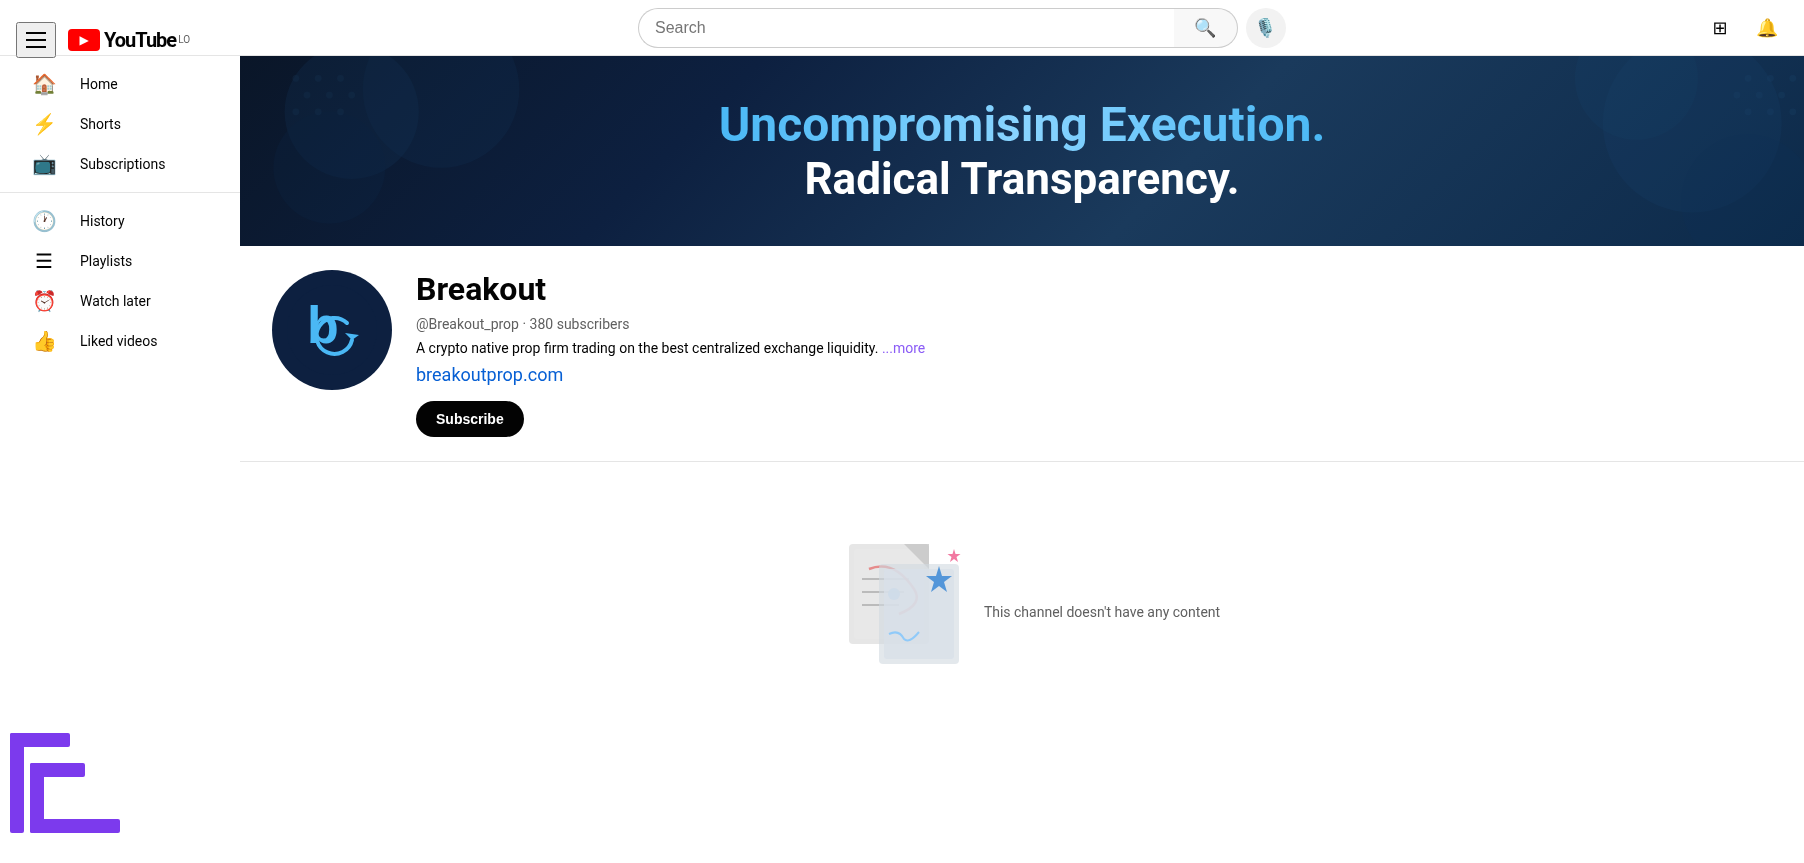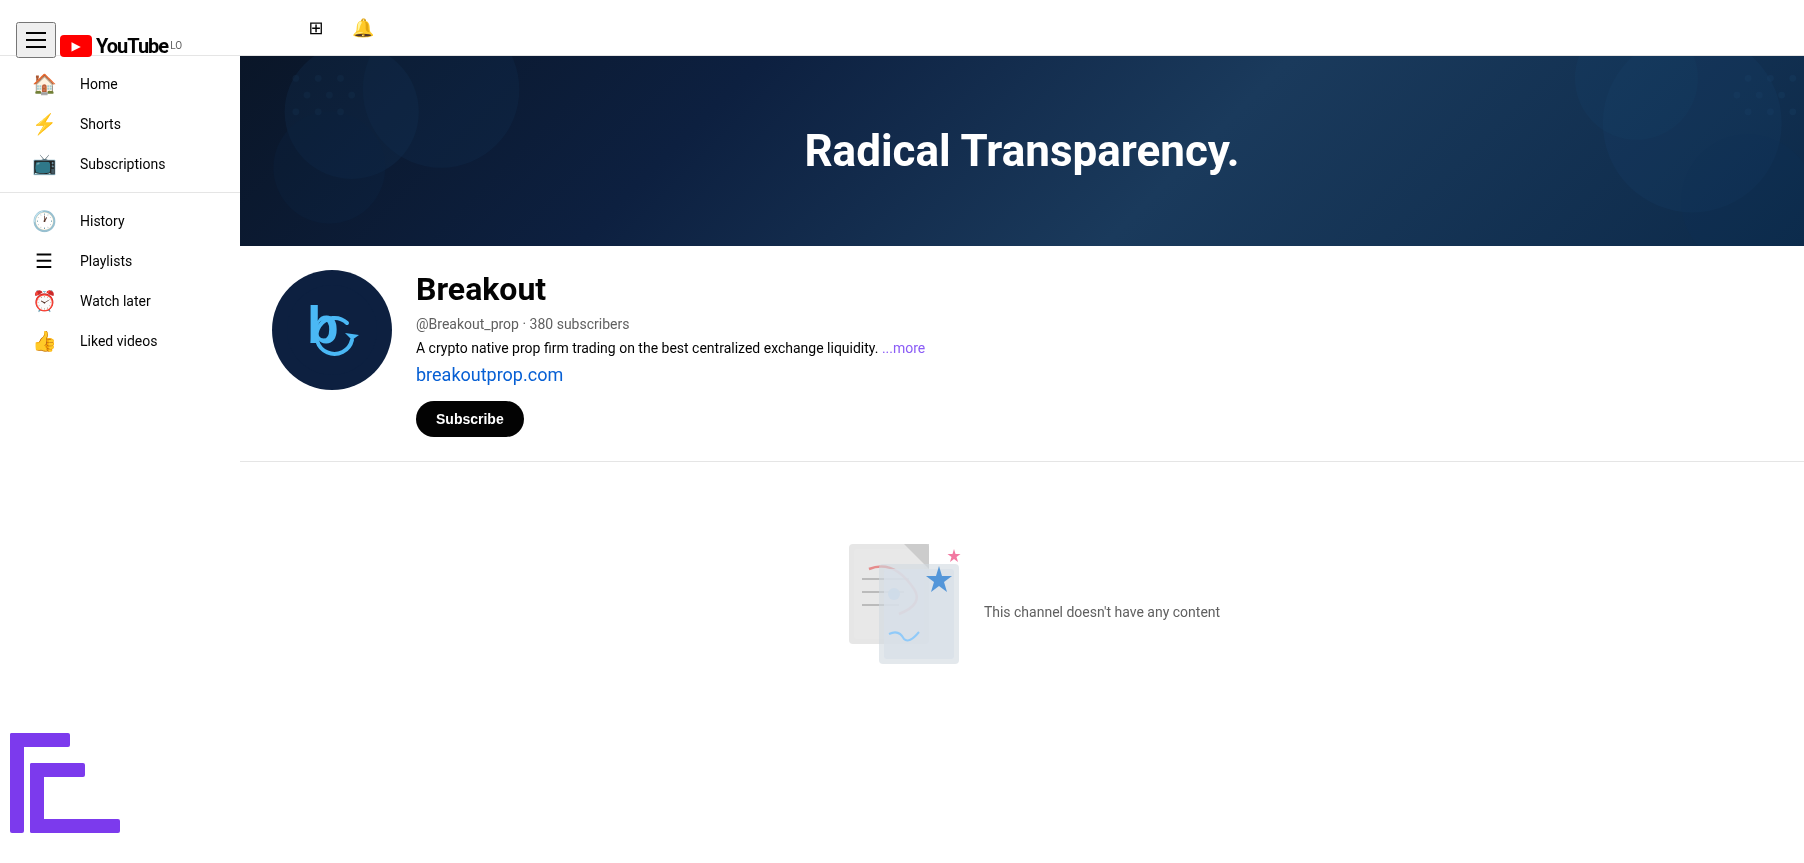--- a/index.html
+++ b/index.html
@@ -5,21 +5,21 @@
     * { margin: 0; padding: 0; box-sizing: border-box; }
     body { font-family: 'Roboto', Arial, sans-serif; background: #fff; overflow-x: hidden; }
 
     
     .header {
       position: fixed; top: 0; left: 0; right: 0; height: 56px;
       background: #fff; display: flex; align-items: center;
       padding: 0 16px; z-index: 100; border-bottom: 1px solid #e5e5e5;
       gap: 8px;
     }
-    .header-left { display: flex; align-items: flex-end; gap: 4px; min-width: 240px; margin-top: 24px; }
+    .header-left { display: flex; align-items: center; gap: 12px; min-width: 240px; margin-top: 24px; }
     .hamburger { cursor: pointer; display: flex; flex-direction: column; gap: 5px; padding: 8px; }
     .hamburger span { width: 20px; height: 2px; background: #030303; display: block; }
     .yt-logo { display: flex; align-items: center; gap: 4px; cursor: pointer; }
     .yt-icon { background: #ff0000; border-radius: 4px; width: 32px; height: 22px; display: flex; align-items: center; justify-content: center; }
     .yt-icon::after { content: '▶'; color: #fff; font-size: 12px; }
     .yt-text { font-size: 20px; font-weight: 700; letter-spacing: -1px; color: #030303; }
     .yt-superscript { font-size: 10px; color: #606060; vertical-align: super; margin-left: -2px; }
 
     .header-center { flex: 1; display: flex; align-items: center; justify-content: center; gap: 8px; }
     .search-form { display: flex; align-items: center; max-width: 600px; width: 100%; }
@@ -138,20 +138,29 @@
         <span></span>
         <span></span>
     </button>
     <div class="yt-logo">
       <div class="yt-icon"></div>
       <span class="yt-text">YouTube</span>
         <span class="yt-superscript">LO</span>
     </div>
   </div>
 
+  <div class="header-center">
+    <form class="search-form">
+      <input class="search-input" type="text" placeholder="Search" style="">
+      <button class="search-btn" type="submit">
+        <span class="search-icon-svg">🔍</span>
+      </button>
+    </form>
+    <button class="mic-btn" title="Search with your voice">🎙️</button>
+  </div>
 
   <div class="header-right">
     <button class="icon-btn">
       <span>⊞</span>
     </button>
     <button class="icon-btn">
       <span>🔔</span>
     </button>
   </div>
 </header>
@@ -220,20 +229,21 @@
           <circle cx="1390" cy="20" r="3"></circle>
         <circle cx="1340" cy="35" r="3"></circle>
           <circle cx="1360" cy="35" r="3"></circle>
           <circle cx="1380" cy="35" r="3"></circle>
         <circle cx="1350" cy="50" r="3"></circle>
           <circle cx="1370" cy="50" r="3"></circle>
           <circle cx="1390" cy="50" r="3"></circle>
       </g>
     </svg>
     <div class="banner-text">
+      <div class="banner-line1">Uncompromising Execution.</div>
       <div class="banner-line2">Radical Transparency.</div>
     </div>
   </div>
 
   <div class="channel-section">
     <div class="channel-avatar">
 
       <svg width="90" height="90" viewBox="0 0 90 90">
         <circle cx="45" cy="45" r="45" fill="#0d2040"></circle>
 

